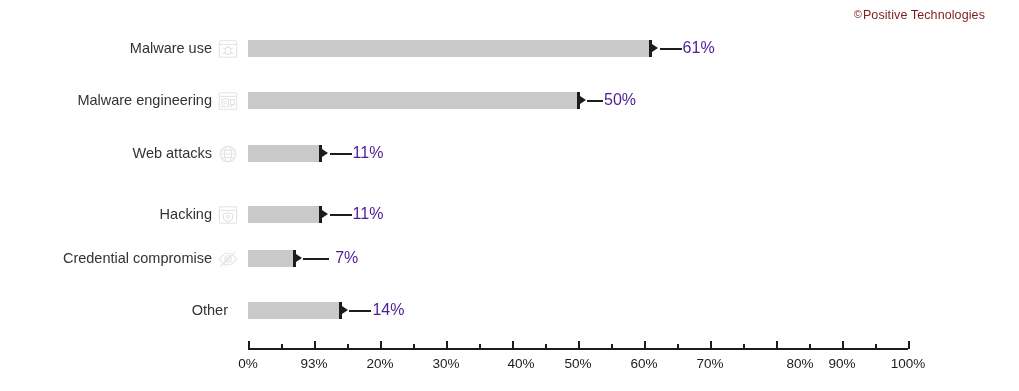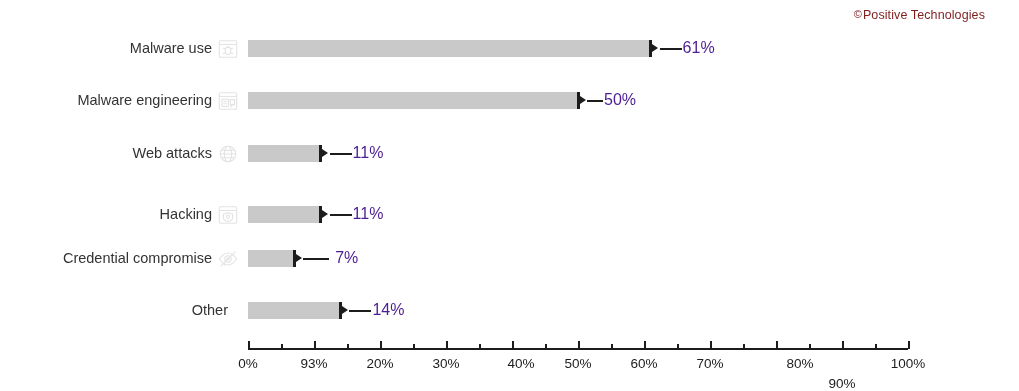--- a/index.html
+++ b/index.html
@@ -295,15 +295,15 @@
     </div>
     <div class="tick-label" style="left: 236px;">0%</div>
     <div class="tick-label" style="left: 302px;">93%</div>
     <div class="tick-label" style="left: 368px;">20%</div>
     <div class="tick-label" style="left: 434px;">30%</div>
     <div class="tick-label" style="left: 500px; margin-left: 9px;">40%</div>
     <div class="tick-label" style="left: 566px;">50%</div>
     <div class="tick-label" style="left: 632px;">60%</div>
     <div class="tick-label" style="left: 698px;">70%</div>
     <div class="tick-label" style="left: 764px; margin-left: 24px;">80%</div>
-    <div class="tick-label" style="left: 830px; margin-top: 20px;">90%</div>
+    <div class="tick-label" style="left: 830px;">90%</div>
     <div class="tick-label" style="left: 896px;">100%</div>
   </div>
 
 </body></html>

